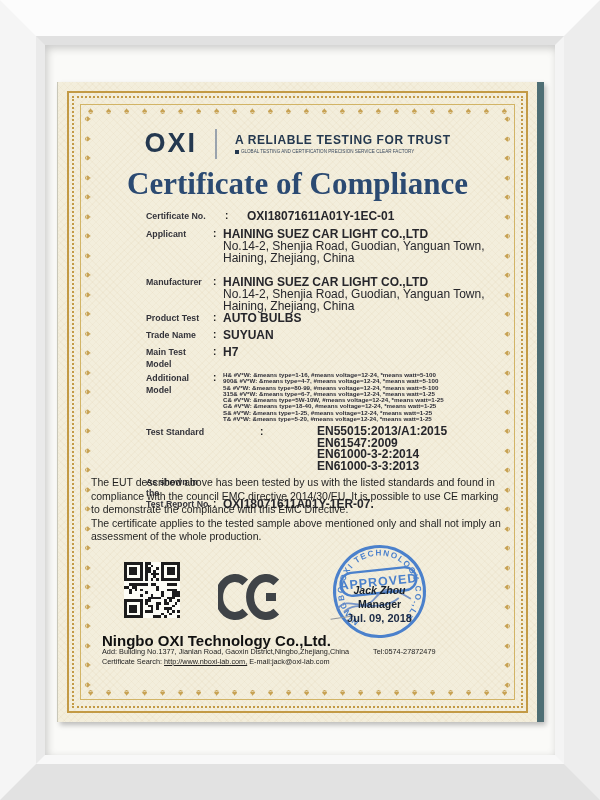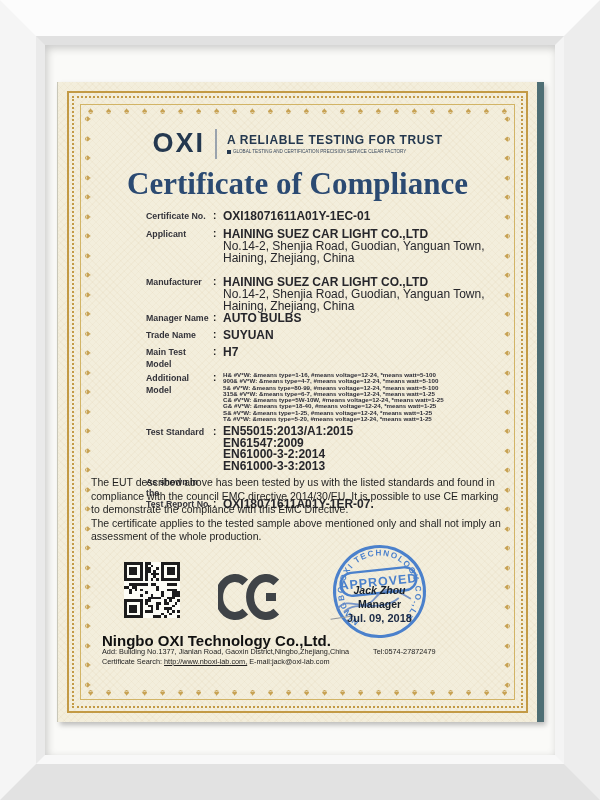--- a/index.html
+++ b/index.html
@@ -35,48 +35,48 @@
   .o-bottom span{transform:rotate(180deg);}
   .o-left{left:24px;top:32px;bottom:32px;flex-direction:column;width:12px;align-items:center;}
   .o-left span{transform:rotate(90deg);}
   .o-right{right:24px;top:32px;bottom:32px;flex-direction:column;width:12px;align-items:center;}
   .o-right span{transform:rotate(-90deg);}
 
   .content{position:absolute;inset:0;z-index:3;}
 
   
   .hdr{position:absolute;top:46px;left:0;right:0;display:flex;
-       justify-content:center;align-items:center;gap:10px;}
+       justify-content:center;align-items:center;gap:18px;}
   .logo{font-size:27px;font-weight:800;letter-spacing:2px;color:var(--navy,#24384f);}
   .hdr-div{width:2px;height:30px;background:#9aa3ad;}
   .slogan{font-size:12px;font-weight:700;letter-spacing:.6px;color:var(--navy,#24384f);}
   .tagline{font-size:4.6px;color:#3b4a5e;margin-top:2px;display:flex;align-items:center;gap:2px;}
   .tag-chip{display:inline-block;width:4px;height:4px;background:var(--navy,#24384f);}
 
   .title{position:absolute;top:84px;left:0;right:0;text-align:center;
     font-family:"Liberation Serif", serif;font-weight:700;font-size:31px;
     color:var(--title_blue,#2b4a72);}
 
   
   .fields{position:absolute;top:128px;left:88px;right:30px;}
   .f-row{display:flex;align-items:flex-start;}
   .lbl{width:67px;font-size:8.8px;font-weight:700;color:#33333a;line-height:12px;flex:none;}
   .cln{width:10px;font-size:10px;font-weight:700;color:#222;line-height:12px;flex:none;}
   .val{flex:1;font-size:12px;color:#26262b;line-height:12px;}
   .val .b{font-weight:700;}
   .val-small{font-size:6.2px;line-height:6.3px;font-weight:700;color:#2e2e38;}
-  .f-cert-no{margin-bottom:6px;}
+  .f-cert-no{margin-bottom:6px;gap:12px;}
   .f-applicant{margin-bottom:12px;}
   .f-manufacturer{margin-bottom:0px;}
   .f-product-name{margin-bottom:5px;}
   .f-trade-name{margin-bottom:5px;}
   .f-main-test-model{margin-bottom:2px;}
   .f-additional-model{margin-bottom:4px;}
   .f-test-standard .val{line-height:11.5px;}
-  .f-test-standard{margin-bottom:5px;}
+  .f-test-standard{margin-bottom:5px;gap:47px;}
   .f-test-report{align-items:flex-end;}
   .f-test-report .lbl{line-height:11px;}
 
   
   .bodytxt{position:absolute;top:394px;left:33px;right:30px;
     font-size:10.5px;line-height:13.6px;color:#1f1f1f;}
   .bodytxt p{margin:0;}
 
   
   .qr{position:absolute;left:66px;top:480px;width:56px;height:56px;background:#fdfdf6;}
@@ -266,21 +266,21 @@
               </div>
               <div class="cln">:</div>
               <div class="val">
                 <div class="b">HAINING SUEZ CAR LIGHT CO.,LTD</div>
                 <div>No.14-2, Shenjia Road, Guodian, Yanguan Town,</div>
                 <div>Haining, Zhejiang, China</div>
               </div>
             </div>
             <div class="f-row f-product-name">
               <div class="lbl">
-                <div>Manager Name</div>
+                <div>Product Test</div>
               </div>
               <div class="cln">:</div>
               <div class="val">
                 <div class="b">AUTO BULBS</div>
               </div>
             </div>
             <div class="f-row f-trade-name">
               <div class="lbl">
                 <div>Trade Name</div>
               </div>

